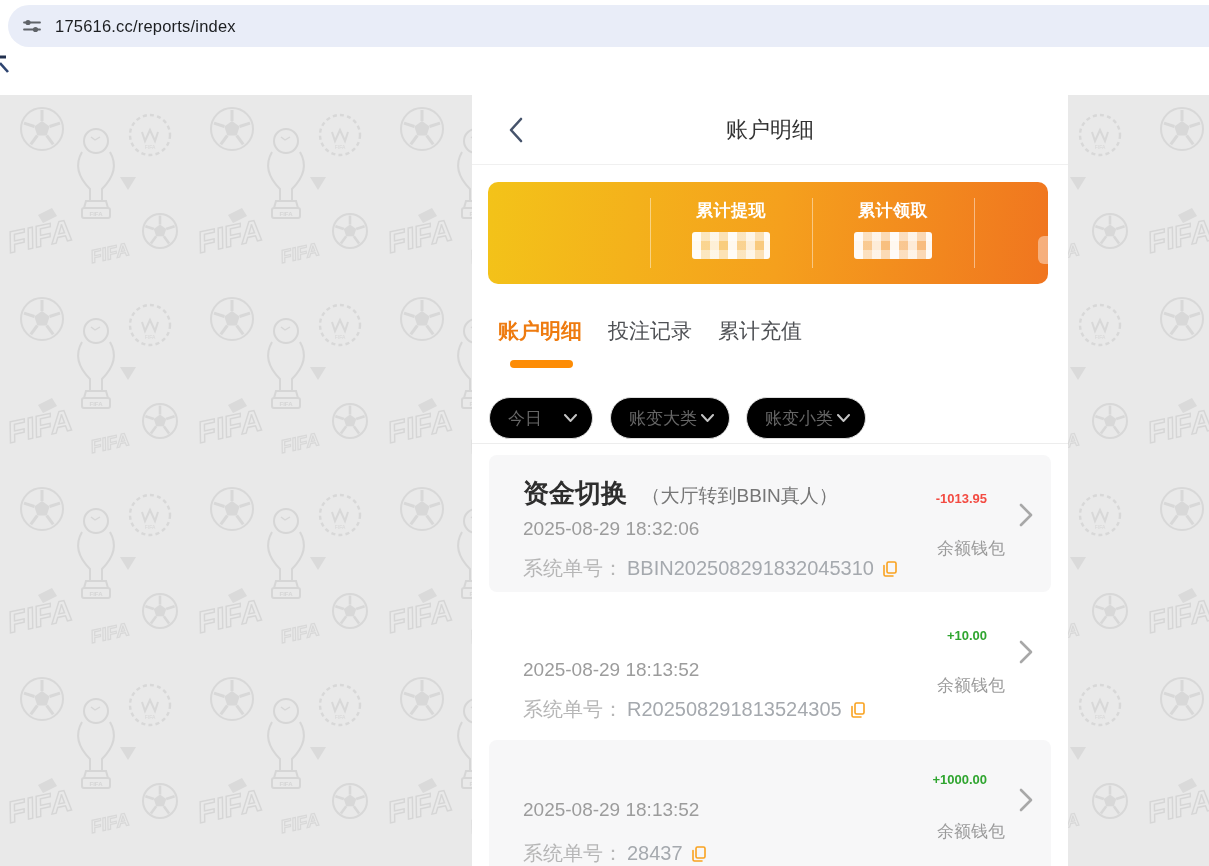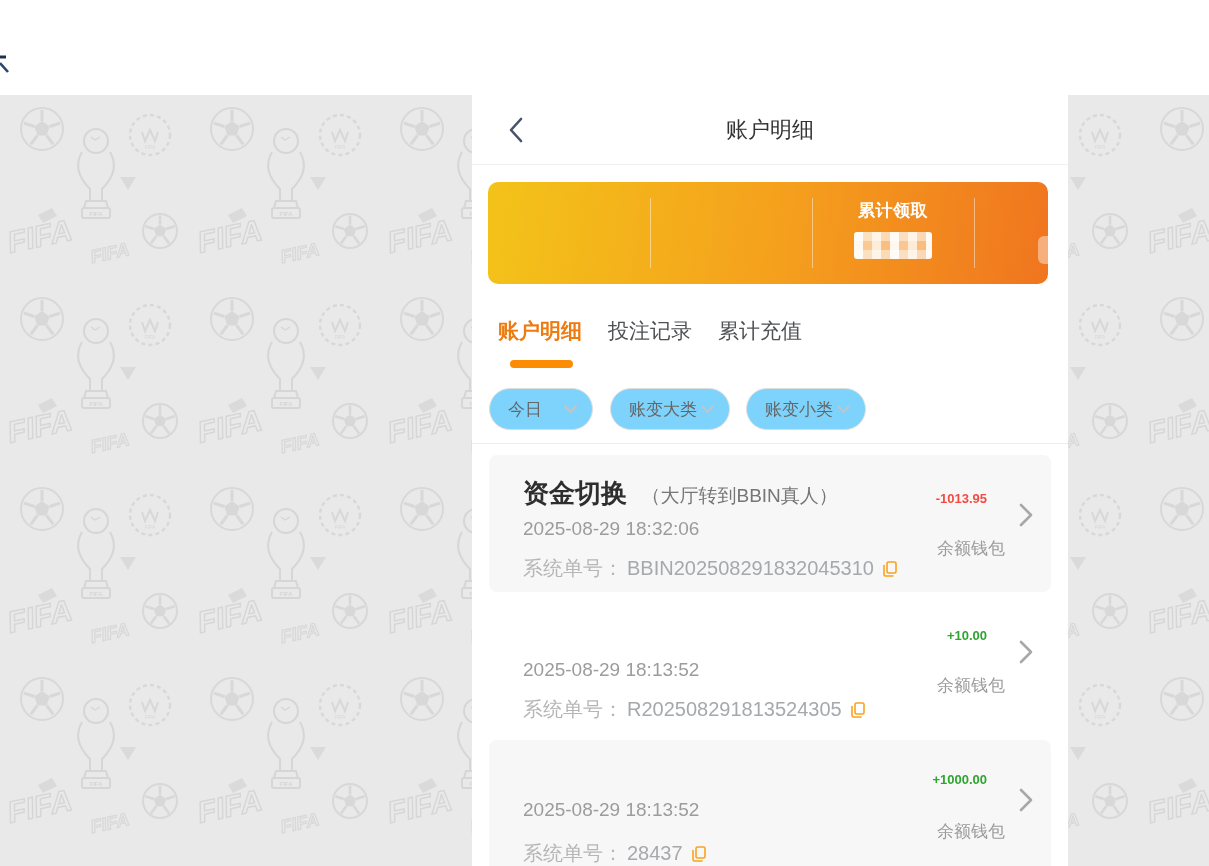--- a/index.html
+++ b/index.html
@@ -45,22 +45,22 @@
 
   
   .tabs { position:absolute; left:26px; top:222px; display:flex; gap:26px; align-items:flex-end; }
   .tab { font-size:21px; color:#4f5155; cursor:pointer; white-space:nowrap; }
   .tab.active { color:#ee7b10; font-weight:700; }
   .tab-underline { position:absolute; left:38px; top:265px; width:63px; height:8px;
                    background:#fd8c05; border-radius:4px; }
 
   
   .filters { position:absolute; left:0; top:293px; width:596px; height:56px; }
-  .pill { position:absolute; top:0; height:42px; border:1px solid #dedede; border-radius:21px;
-          background:#7dd3fc; display:flex; align-items:center; justify-content:space-between;
+  .pill { position:absolute; top:9px; height:42px; border:1px solid #dedede; border-radius:21px;
+          background:#000000; display:flex; align-items:center; justify-content:space-between;
           padding:0 15px 0 18px; cursor:pointer; }
   .pill .plabel { font-size:17px; color:#666; white-space:nowrap; }
   .pill-1 { left:17px;  width:104px; }
   .pill-2 { left:138px; width:120px; }
   .pill-3 { left:274px; width:120px; }
   .filter-section-divider { position:absolute; left:0; top:348px; width:596px; height:1px; background:#ededed; }
 
   
   .tx-row { position:absolute; left:17px; width:562px; border-radius:8px; cursor:pointer; }
   .tx-row.hl { background:#f7f7f8; }
@@ -82,20 +82,33 @@
   .tx-chevron { position:absolute; right:18px; top:48px; width:14px; height:24px; }
   .row-2 .tx-title { top:25px; } .row-2 .tx-date { top:67px; } .row-2 .tx-order { top:104px; }
   .row-3 .tx-title { top:17px; } .row-3 .tx-date { top:59px; } .row-3 .tx-order { top:100px; }
   .row-3 .tx-amount { top:32px; } .row-3 .tx-wallet { top:80px; }
 </style>
 </head>
 <body>
 
 <div class="page">
 
+  <div class="browser-bar">
+    <div class="address-pill">
+      <svg class="tune-icon" viewBox="0 0 20 20">
+        <g stroke="#5f6368" stroke-width="1.8" stroke-linecap="round" fill="#5f6368">
+          <line x1="2" y1="6.5" x2="18" y2="6.5"></line>
+          <line x1="2" y1="13.5" x2="18" y2="13.5"></line>
+          <circle cx="6" cy="6.5" r="2.6" stroke="none"></circle>
+          <circle cx="13.5" cy="13.5" r="2.6" stroke="none"></circle>
+        </g>
+      </svg>
+      <span class="url-text">175616.cc/reports/index</span>
+    </div>
+  </div>
 
   <svg class="edge-fragment" viewBox="0 0 14 22">
     <path d="M0,2 L6,2" stroke="#22304f" stroke-width="3" fill="none"></path>
     <path d="M0,8 L8,17" stroke="#2e4470" stroke-width="2.6" fill="none"></path>
   </svg>
 
   <svg class="bg-pattern" width="1209" height="771" xmlns="http://www.w3.org/2000/svg">
     <defs>
       <pattern id="wm" width="190" height="190" patternUnits="userSpaceOnUse">
         <rect width="190" height="190" fill="#e9e9e9"></rect>
@@ -161,20 +174,24 @@
       <button class="back-button">
         <svg width="16" height="26" viewBox="0 0 16 26">
           <path d="M13,2 L3,13 L13,24" stroke="#46536b" stroke-width="2.6" fill="none" stroke-linecap="round" stroke-linejoin="round"></path>
         </svg>
       </button>
       <div class="page-title">账户明细</div>
     </div>
 
     <div class="summary-card">
       <div class="summary-divider" style="left:162px"></div>
+      <div class="summary-col" style="left:162px">
+        <div class="lbl">累计提现</div>
+        <div class="mosaic"></div>
+      </div>
       <div class="summary-divider" style="left:324px"></div>
       <div class="summary-col" style="left:324px">
         <div class="lbl">累计领取</div>
         <div class="mosaic"></div>
       </div>
       <div class="summary-divider" style="left:486px"></div>
       <div class="summary-sliver"></div>
     </div>
 
     <div class="tabs">

